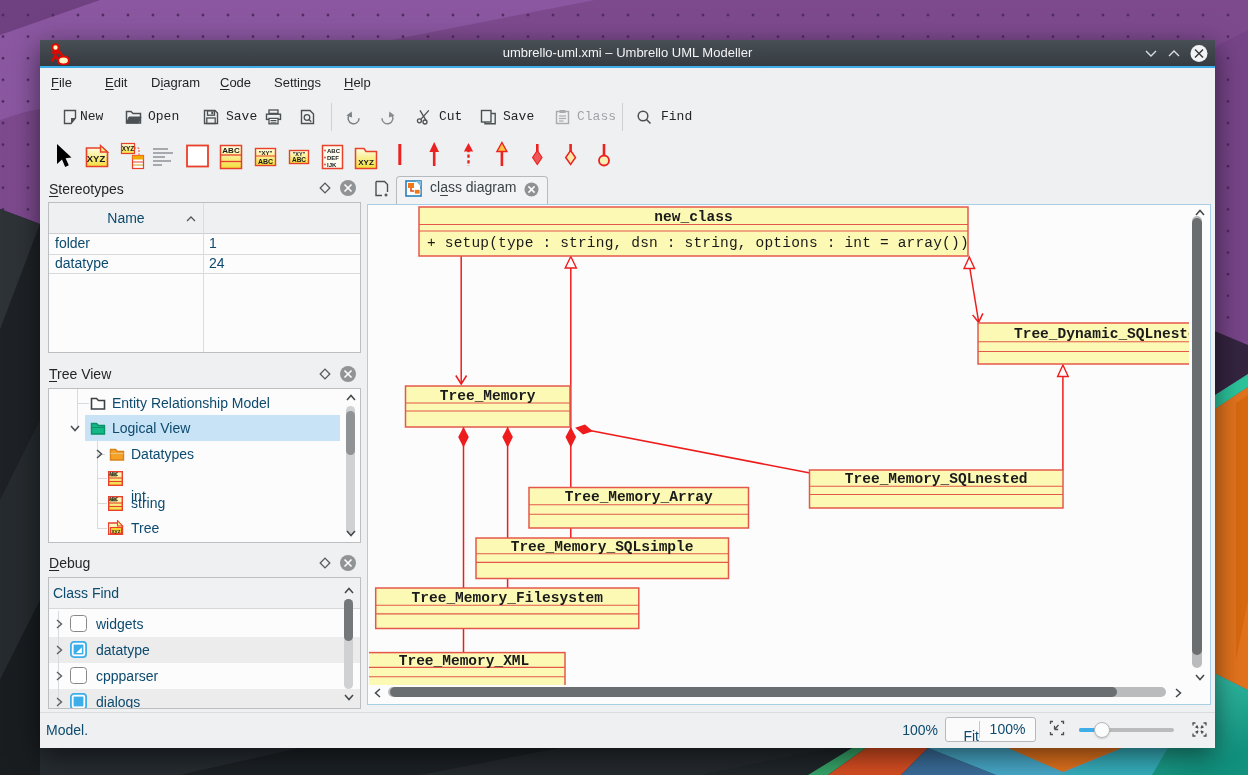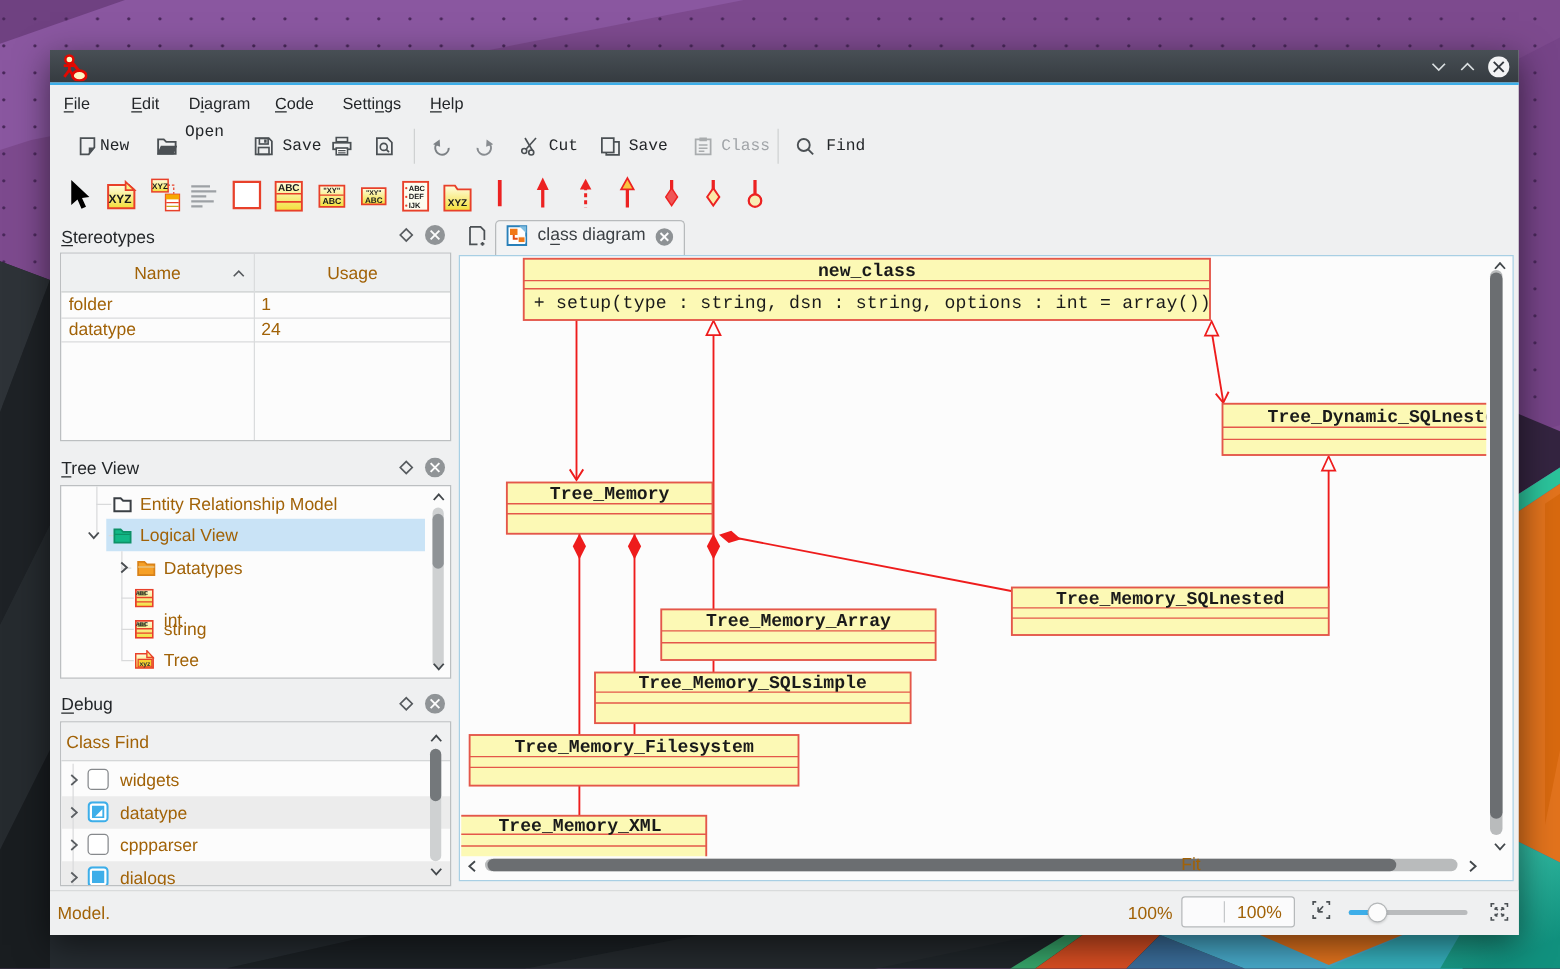--- a/index.html
+++ b/index.html
@@ -13,21 +13,21 @@
   #blueline { position:absolute; left:0; top:26px; width:1175px; height:2px; background:#3daee9; }
   .menu { position:absolute; top:28px; height:29px; line-height:29px; font-size:13px; color:#232629; }
   .menu u { text-decoration:underline; text-underline-offset:2px; }
   .tlabel { position:absolute; font-size:13px; color:#232629; height:40px; line-height:40px;font-family:Liberation Mono, monospace; }
   .tlabel.dis { color:#a0a4a8; }
   .tsep { position:absolute; width:1px; background:#cfd1d2; }
   
   .dhead { position:absolute; left:9px; font-size:14px; color:#232629; }
   .dhead u { text-decoration:underline; text-underline-offset:2px; }
   .frame { position:absolute; background:#fcfcfc; border:1px solid #bcbfc1; }
-  .item { position:absolute; font-size:14px; color:#a16207; }
+  .item { position:absolute; font-size:14px; color:#0c4a6e; }
   .sel { position:absolute; background:#c9e3f6; }
   .sb { position:absolute; border-radius:5px; }
   .gline { position:absolute; background:#d9dadb; }
   
   #statusbar { position:absolute; left:0; top:672px; width:1175px; height:36px; background:#eff0f1; border-top:1px solid #d9dbdc; }
 </style>
 </head>
 <body>
 <svg id="bg" width="1248" height="775" viewBox="0 0 1248 775">
   <defs>
@@ -81,38 +81,39 @@
     <line x1="9.5" y1="14" x2="12.5" y2="18.5" stroke="#e20800" stroke-width="2.2"></line>
     <ellipse cx="17.5" cy="18.5" rx="5.5" ry="4" fill="#fdf6c2" stroke="#e20800" stroke-width="2.2"></ellipse>
   </svg>
   <svg class="abs" style="left:1100px;top:5px" width="70" height="17" viewBox="0 0 70 17">
     <polyline points="6,6 11,11 16,6" fill="none" stroke="#dadfe1" stroke-width="1.4"></polyline>
     <polyline points="29,11 34,6 39,11" fill="none" stroke="#dadfe1" stroke-width="1.4"></polyline>
     <circle cx="59" cy="8.5" r="8.5" fill="#f2f3f4"></circle>
     <line x1="55" y1="4.5" x2="63" y2="12.5" stroke="#34393e" stroke-width="1.5"></line>
     <line x1="63" y1="4.5" x2="55" y2="12.5" stroke="#34393e" stroke-width="1.5"></line>
   </svg>
+  <div id="titletext">umbrello-uml.xmi – Umbrello UML Modeller</div>
   <div id="blueline"></div>
   <div class="menu" style="left:11px"><u>F</u>ile</div>
   <div class="menu" style="left:65px"><u>E</u>dit</div>
   <div class="menu" style="left:111px">D<u>i</u>agram</div>
   <div class="menu" style="left:180px"><u>C</u>ode</div>
   <div class="menu" style="left:234px">Setti<u>n</u>gs</div>
   <div class="menu" style="left:304px"><u>H</u>elp</div>
 
   <svg class="abs" style="left:22px;top:69px" width="16" height="16" viewBox="0 0 16 16">
     <path d="M2.5 1.5 H13.5 V9 L9 14.5 H2.5 Z" fill="none" stroke="#4b5054" stroke-width="1.4"></path>
     <path d="M13.5 9 L9 9 L9 14.5 Z" fill="#4b5054"></path>
   </svg>
   <div class="tlabel" style="left:40px;top:57px">New</div>
   <svg class="abs" style="left:85px;top:69px" width="17" height="16" viewBox="0 0 17 16">
     <path d="M1.5 14 V2.5 H6 L8 4.5 H15.5 V14 Z" fill="none" stroke="#4b5054" stroke-width="1.5"></path>
     <path d="M1.5 14 L4 8 H16 L13.5 14 Z" fill="#4b5054" stroke="#4b5054" stroke-width="1"></path>
   </svg>
-  <div class="tlabel" style="left:108px;top:46px">Open</div>
+  <div class="tlabel" style="left:108px;top:57px">Open</div>
   <svg class="abs" style="left:163px;top:69px" width="16" height="16" viewBox="0 0 16 16">
     <path d="M1.5 1.5 H12 L14.5 4 V14.5 H1.5 Z" fill="none" stroke="#4b5054" stroke-width="1.4"></path>
     <rect x="4.5" y="1.8" width="7" height="4.4" fill="none" stroke="#4b5054" stroke-width="1.3"></rect>
     <rect x="8.3" y="2.6" width="2" height="2.6" fill="#4b5054"></rect>
     <rect x="3.8" y="9" width="8.4" height="5.5" fill="none" stroke="#4b5054" stroke-width="1.3"></rect>
   </svg>
   <div class="tlabel" style="left:186px;top:57px">Save</div>
   <svg class="abs" style="left:225px;top:69px" width="17" height="16" viewBox="0 0 17 16">
     <rect x="4" y="1" width="9" height="3.4" fill="none" stroke="#4b5054" stroke-width="1.3"></rect>
     <rect x="1.5" y="5.2" width="14" height="5.2" fill="none" stroke="#4b5054" stroke-width="1.4"></rect>
@@ -247,21 +248,20 @@
     <line x1="25.5" y1="4.5" x2="32.5" y2="11.5" stroke="#fcfcfc" stroke-width="1.6"></line>
     <line x1="32.5" y1="4.5" x2="25.5" y2="11.5" stroke="#fcfcfc" stroke-width="1.6"></line>
   </svg>
   <div class="frame" style="left:8px;top:162px;width:313px;height:151px">
     <div class="abs" style="left:0;top:0;width:311px;height:31px;background:#eef0f1;border-bottom:1px solid #cdcfd0"></div>
     <div class="abs" style="left:154px;top:0;width:1px;height:149px;background:#dadcdd"></div>
     <div class="item" style="left:0;top:0;width:154px;height:31px;line-height:31px;text-align:center">Name</div>
     <svg class="abs" style="left:136px;top:12px" width="12" height="8">
         <polyline points="2,6 6,2 10,6" fill="none" stroke="#55595d" stroke-width="1.3"></polyline>
       </svg>
-    <div class="item" style="left:155px;top:0;width:156px;height:31px;line-height:31px;text-align:center">Usage</div>
     <div class="item" style="left:6px;top:31px;width:140px;height:19.5px;line-height:19.5px">folder</div>
     <div class="item" style="left:160px;top:31px;height:19.5px;line-height:19.5px">1</div>
     <div class="gline" style="left:0;top:50.5px;width:311px;height:1px"></div>
     <div class="item" style="left:6px;top:51px;width:140px;height:19px;line-height:19px">datatype</div>
     <div class="item" style="left:160px;top:51px;height:19px;line-height:19px">24</div>
     <div class="gline" style="left:0;top:69.5px;width:311px;height:1px"></div>
   </div>
 
   <div class="dhead" style="top:325.5px"><u>T</u>ree View</div>
   <svg class="abs" style="left:279px;top:326px" width="40" height="16" viewBox="0 0 40 16">
@@ -482,21 +482,21 @@
   <div class="sb" style="left:348px;top:647px;width:778px;height:10px;background:#b9bbbc"></div>
   <div class="sb" style="left:350px;top:647px;width:727px;height:10px;background:#6b6e71"></div>
   <svg class="abs" style="left:1133px;top:646px" width="10" height="12">
       <polyline points="3,3 7.5,7 3,11" fill="none" stroke="#43484c" stroke-width="1.5"></polyline>
     </svg>
   <div id="statusbar"></div>
   <div class="item" style="left:6px;top:672px;height:36px;line-height:36px">Model.</div>
   <div class="item" style="left:858px;top:672px;width:40px;height:36px;line-height:36px;text-align:right">100%</div>
   <div class="abs" style="left:905px;top:677px;width:91px;height:25px;background:#fbfbfc;border:1px solid #b6b9bb;border-radius:3px"></div>
   <div class="abs" style="left:939px;top:681px;width:1px;height:17px;background:#c5c8ca"></div>
-  <div class="item" style="left:905px;top:639px;width:34px;height:25px;line-height:25px;text-align:left">Fit</div>
+  <div class="item" style="left:905px;top:684px;width:34px;height:25px;line-height:25px;text-align:right">Fit</div>
   <div class="item" style="left:939px;top:677px;width:57px;height:25px;line-height:25px;text-align:center">100%</div>
   <svg class="abs" style="left:1009px;top:680px" width="16" height="16" viewBox="0 0 16 16">
     <path d="M1.5 4 V1.5 H4 M12 1.5 H14.5 V4 M14.5 12 V14.5 H12 M4 14.5 H1.5 V12" fill="none" stroke="#4b5054" stroke-width="1.3"></path>
     <path d="M9.5 5 L5.5 9.5 M5.5 9.5 V5.8 M5.5 9.5 H9.2" fill="none" stroke="#4b5054" stroke-width="1.3"></path>
   </svg>
   <div class="sb" style="left:1039px;top:688px;width:95px;height:4px;background:#b9bbbd"></div>
   <div class="sb" style="left:1039px;top:688px;width:20px;height:4px;background:#3daee9"></div>
   <div class="abs" style="left:1054px;top:682px;width:16px;height:16px;border-radius:8px;background:#fcfcfc;border:1px solid #b4b7b9;box-shadow:0 1px 2px rgba(0,0,0,0.15)"></div>
   <svg class="abs" style="left:1152px;top:682px" width="15" height="15" viewBox="0 0 15 15">
     <g fill="none" stroke="#4b5054" stroke-width="1.3">

